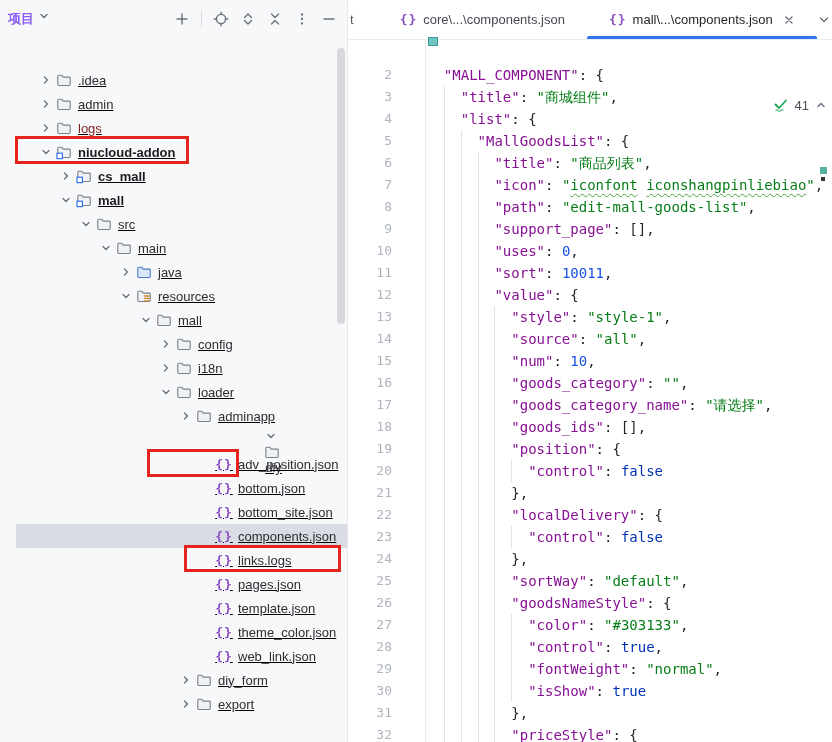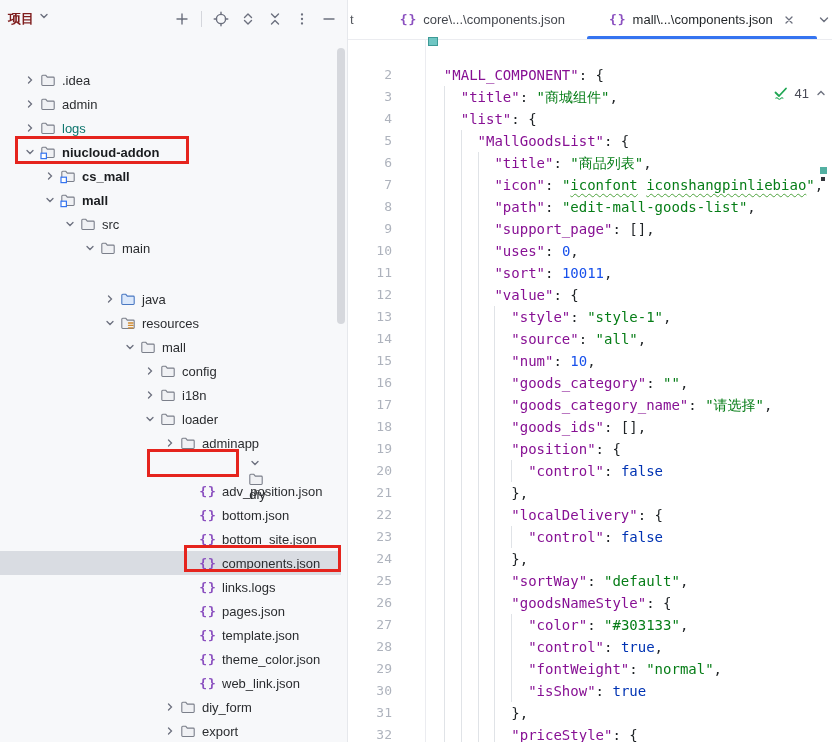--- a/index.html
+++ b/index.html
@@ -9,37 +9,37 @@
 
   
   #project-panel { position:absolute; left:0; top:0; width:347px; height:742px;
                    background:#f7f8fa; }
   #panel-divider { position:absolute; left:347px; top:0; width:1px; height:742px;
                    background:#e6e8ec; z-index:1; }
   #panel-header { position:absolute; left:0; top:0; width:347px; height:38px;
                   display:flex; align-items:center; justify-content:space-between;
                   padding:0 10px 0 8px; }
   .hdr-title { display:flex; align-items:flex-start; gap:4px; font-size:13px;
-               font-weight:700; color:#7f1d1d; }
+               font-weight:700; color:#8b5cf6; }
   .hdr-icons { display:flex; align-items:center; gap:11px; color:#6c707e; }
   .hdr-icons svg { display:block; }
   .tb-sep { width:1px; height:16px; background:#d4d6dc; }
 
   
-  #tree { position:absolute; left:0; top:68px; width:347px; }
+  #tree { position:absolute; left:16px; top:68px; width:347px;text-decoration:underline; }
   .trow { position:relative; height:24px; display:flex; align-items:center;
           font-size:13px; color:#2b2d30; white-space:nowrap; }
   .trow.sel { background:#d9dce2; width:341px; }
   .chev { width:16px; height:16px; flex:0 0 16px; display:flex; align-items:center;
           justify-content:center; }
   .ticon { width:16px; height:16px; flex:0 0 16px; margin-left:2px;
            display:flex; align-items:center; justify-content:center; }
   .tlabel { margin-left:6px; }
   .tlabel.bold { font-weight:700; color:#1a1c1f; }
-  .tlabel.orange { color:#0f766e; }
+  .tlabel.orange { color:#7f1d1d; }
   .tpath { margin-left:8px; color:#8f9197; }
   .json-ic { font-family:"DejaVu Sans Mono", monospace; font-size:13px;
              font-weight:700; color:#8a4fbf; letter-spacing:1px; }
 
   
   #root-popup { position:absolute; left:0; top:43px; width:437px; height:26px;
                 background:#f7f8fa; border-right:1px solid #c9ccd3;
                 border-bottom:1px solid #c9ccd3; border-bottom-right-radius:8px;
                 z-index:6; display:flex; align-items:center; font-size:13px;
                 white-space:nowrap; overflow:hidden; padding-left:2px; }
@@ -83,21 +83,21 @@
   .tok-num  { color:#1750eb; }
   .tok-bool { color:#0033b3; }
   .tok-punc { color:#1f2326; }
   .tok-str-sq { color:#067d17; text-decoration:underline; text-decoration-style:wavy;
                 text-decoration-color:#4fa33f; text-decoration-thickness:1px;
                 text-underline-offset:3px; }
 
   #teal-mark { position:absolute; left:80px; top:-3px; width:10px; height:9px;
                background:#6fc6c3; border:1px solid #3d9a96; z-index:2; }
 
-  #inspections { position:absolute; right:5px; top:45px; display:flex;
+  #inspections { position:absolute; right:5px; top:57px; display:flex;
                  align-items:center; gap:6px; z-index:3; }
   #inspections .count { font-size:13px; color:#494b57; }
 
   .scroll-mark { position:absolute; z-index:2; }
 </style>
 </head>
 <body>
 
 <div id="app">
 
@@ -237,21 +237,21 @@
               <path d="M2 3.5 L5 6.5 L8 3.5" fill="none" stroke="#6c707e" stroke-width="1.3" stroke-linecap="round"></path>
             </svg>
           </span>
           <span class="ticon">
             <svg width="16" height="16" viewBox="0 0 16 16">
               <path d="M1.8 4.2 a0.9 0.9 0 0 1 0.9 -0.9 h3.1 l1.5 1.8 h6 a0.9 0.9 0 0 1 0.9 0.9 v6.6 a0.9 0.9 0 0 1 -0.9 0.9 h-10.6 a0.9 0.9 0 0 1 -0.9 -0.9 z" stroke-width="1.1" fill="#f0f1f4" stroke="#7b7f8a"></path>
             </svg>
           </span>
           <span class="tlabel">main</span>
         </div>
-        <div class="trow" style="padding-left: 102px; margin-top: 27px;">
+        <div class="trow" style="padding-left: 102px;">
           <span class="chev">
             <svg width="10" height="10" viewBox="0 0 10 10">
               <path d="M3.5 2 L6.5 5 L3.5 8" fill="none" stroke="#6c707e" stroke-width="1.3" stroke-linecap="round"></path>
             </svg>
           </span>
           <span class="ticon">
             <svg width="16" height="16" viewBox="0 0 16 16">
               <path d="M1.8 4.2 a0.9 0.9 0 0 1 0.9 -0.9 h3.1 l1.5 1.8 h6 a0.9 0.9 0 0 1 0.9 0.9 v6.6 a0.9 0.9 0 0 1 -0.9 0.9 h-10.6 a0.9 0.9 0 0 1 -0.9 -0.9 z" stroke-width="1.1" fill="#dbe8fb" stroke="#4a78c2"></path>
             </svg>
           </span>

